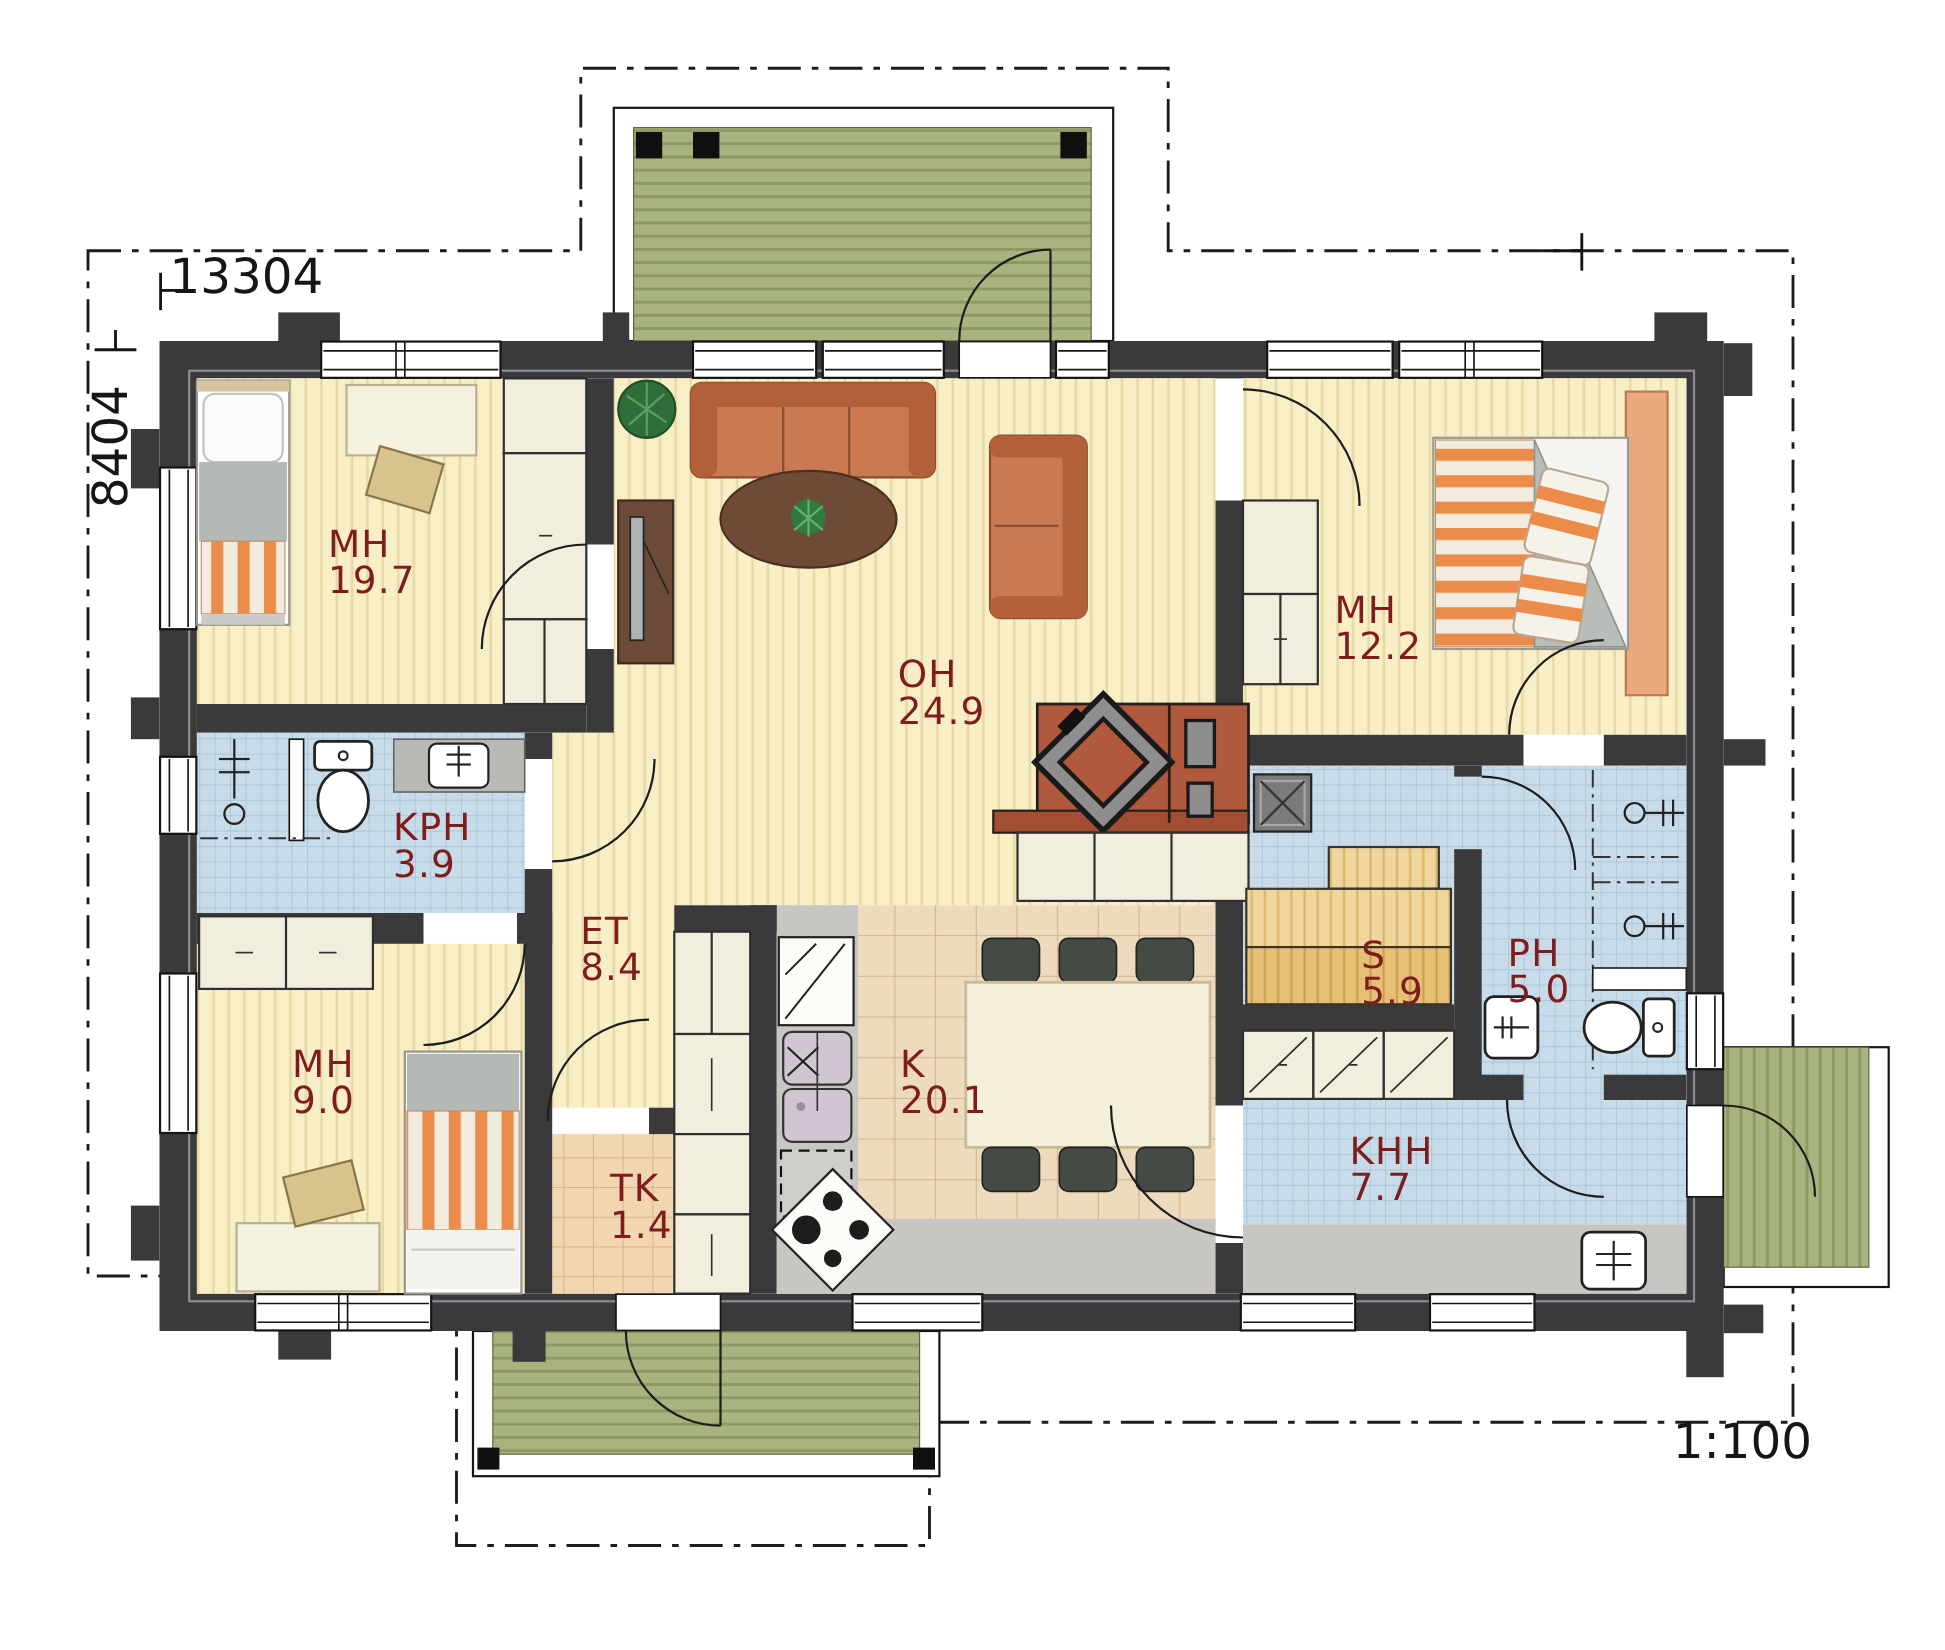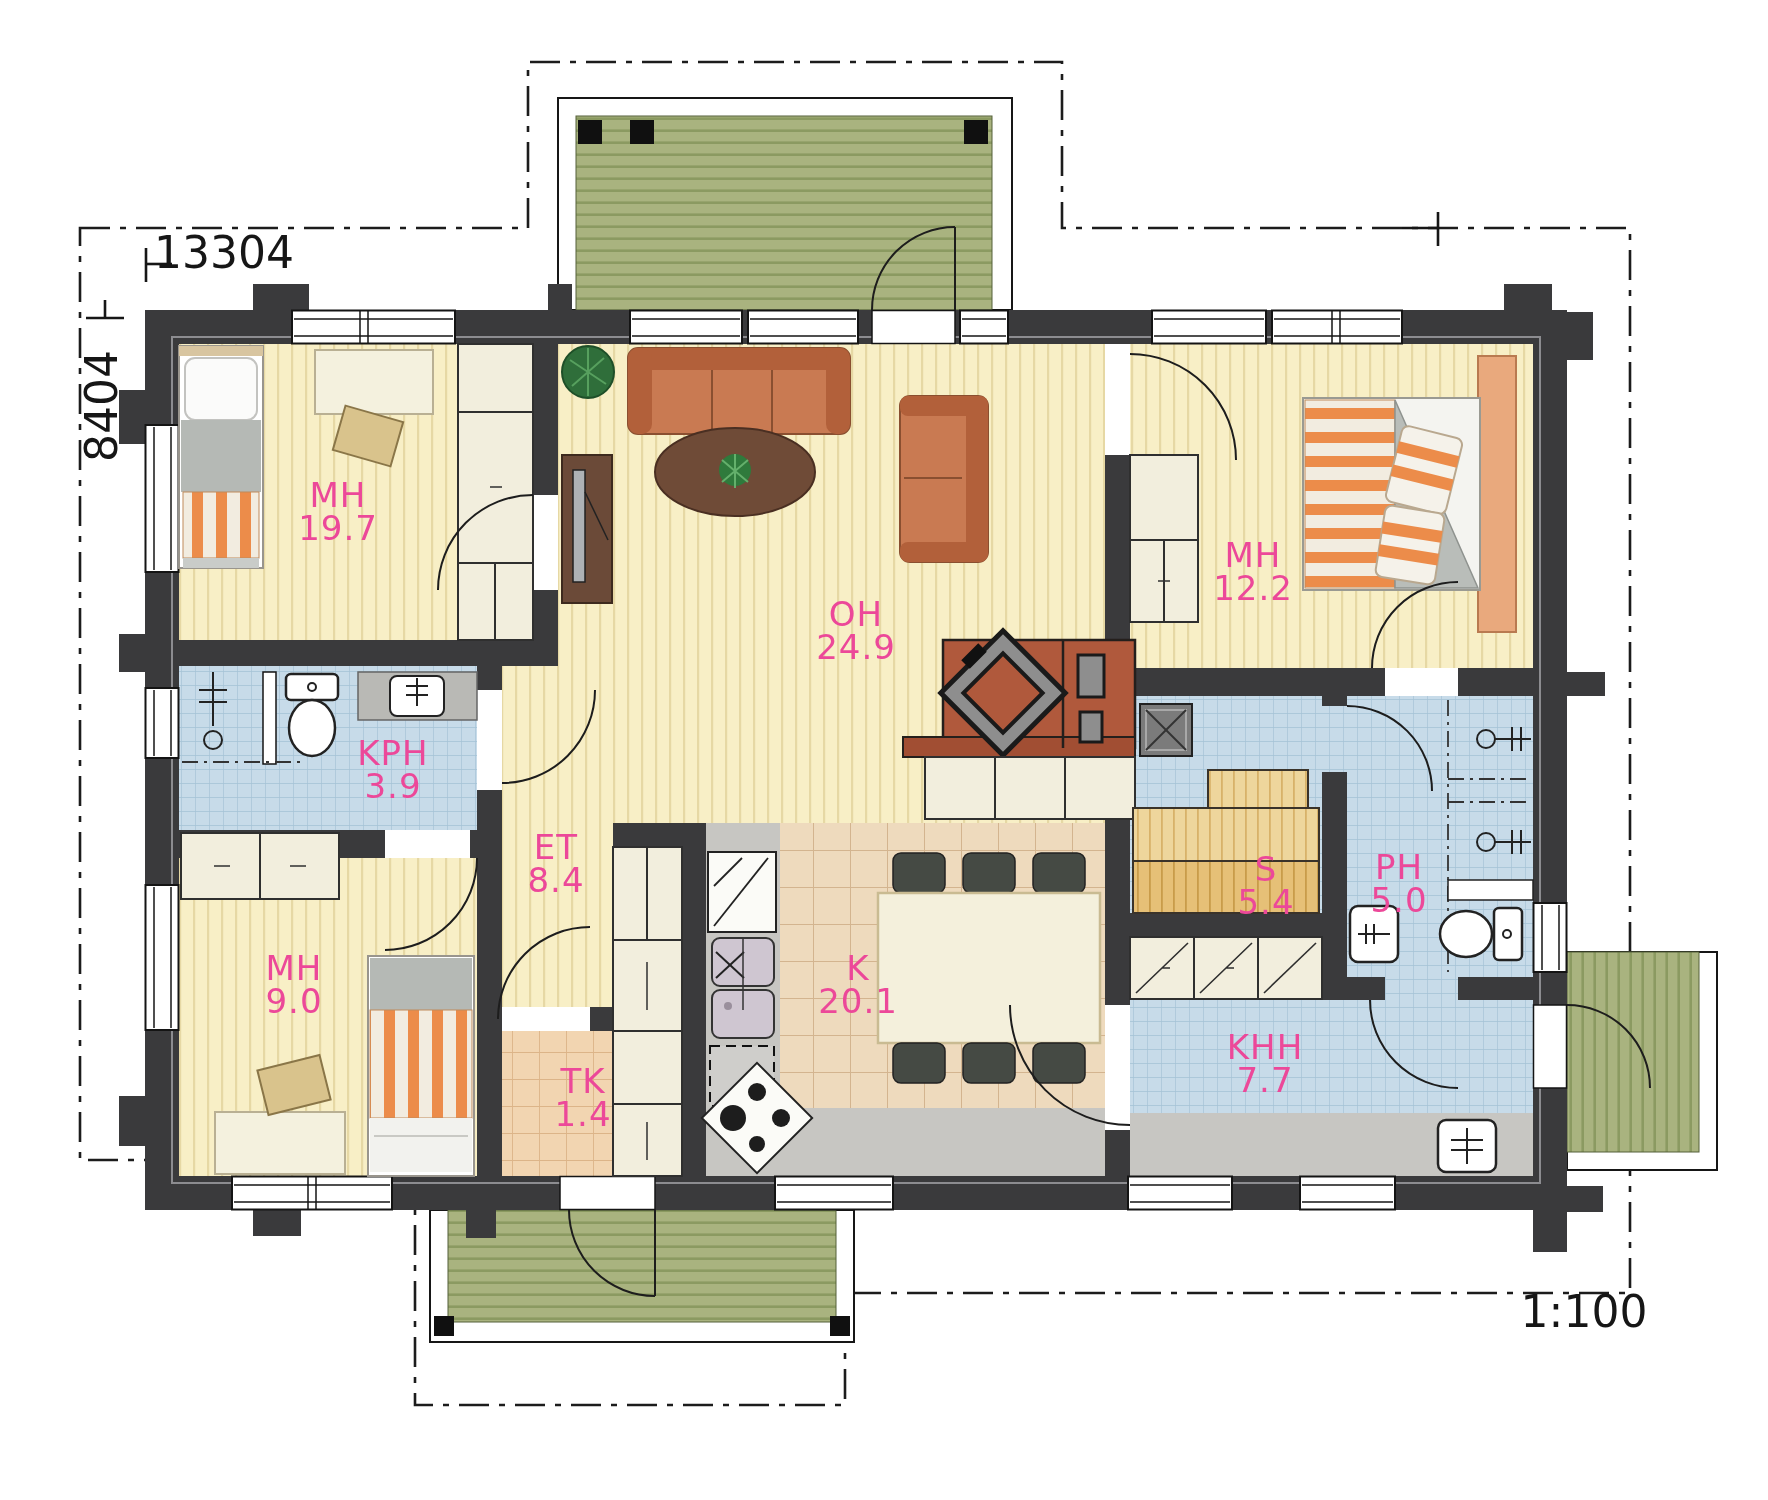--- a/index.html
+++ b/index.html
@@ -1,20 +1,20 @@
 <!DOCTYPE html>
 <html><head>
 <meta charset="utf-8">
 <style>
   html,body{margin:0;padding:0;background:#ffffff;}
   #plan{position:relative;width:1768px;height:1500px;background:#fff;overflow:hidden;
         font-family:"DejaVu Sans","Liberation Sans",sans-serif;}
   #plan svg{position:absolute;left:0;top:0;}
-  .rlabel{position:absolute;transform:translate(-50%,-50%);text-align:center;
-          font-size:34px;line-height:33px;color:#ec4899;white-space:nowrap;letter-spacing:1px;}
+  .rlabel{position:absolute;transform:translate(-50%,-50%);
+          font-size:34px;line-height:33px;color:#7f1d1d;white-space:nowrap;letter-spacing:1px;}
   .rlabel span{display:block;}
   .dim{position:absolute;transform:translate(-50%,-50%);font-size:44px;color:#161616;white-space:nowrap;}
   .dim-v{transform:translate(-50%,-50%) rotate(-90deg);}
 </style>
 </head>
 <body>
 
 <div id="plan">
 <svg width="1768" height="1500" viewBox="0 0 1768 1500">
   <defs>
@@ -531,21 +531,21 @@
 <div class="rlabel" style="left:583px;top:1098px">
       <span>TK</span>
       <span>1.4</span>
     </div>
 <div class="rlabel" style="left:858px;top:985px">
       <span>K</span>
       <span>20.1</span>
     </div>
 <div class="rlabel" style="left:1266px;top:886px">
       <span>S</span>
-      <span>5.4</span>
+      <span>5.9</span>
     </div>
 <div class="rlabel" style="left:1399px;top:884px">
       <span>PH</span>
       <span>5.0</span>
     </div>
 <div class="rlabel" style="left:1265px;top:1064px">
       <span>KHH</span>
       <span>7.7</span>
     </div>
 

